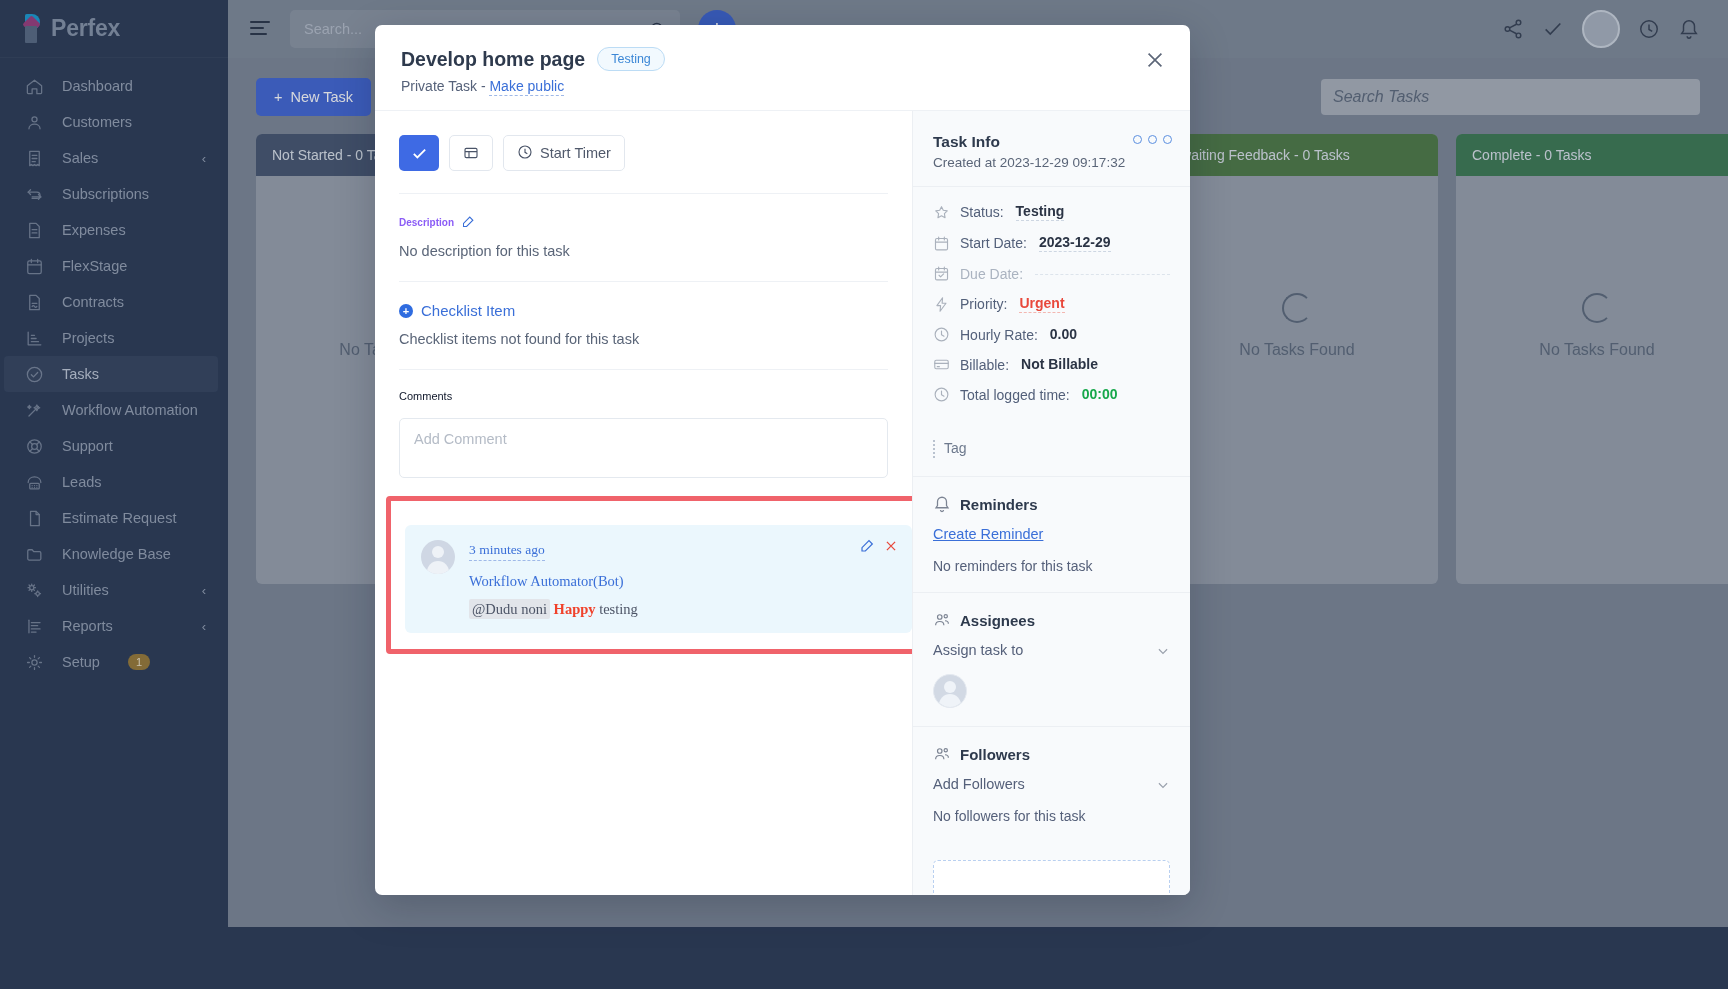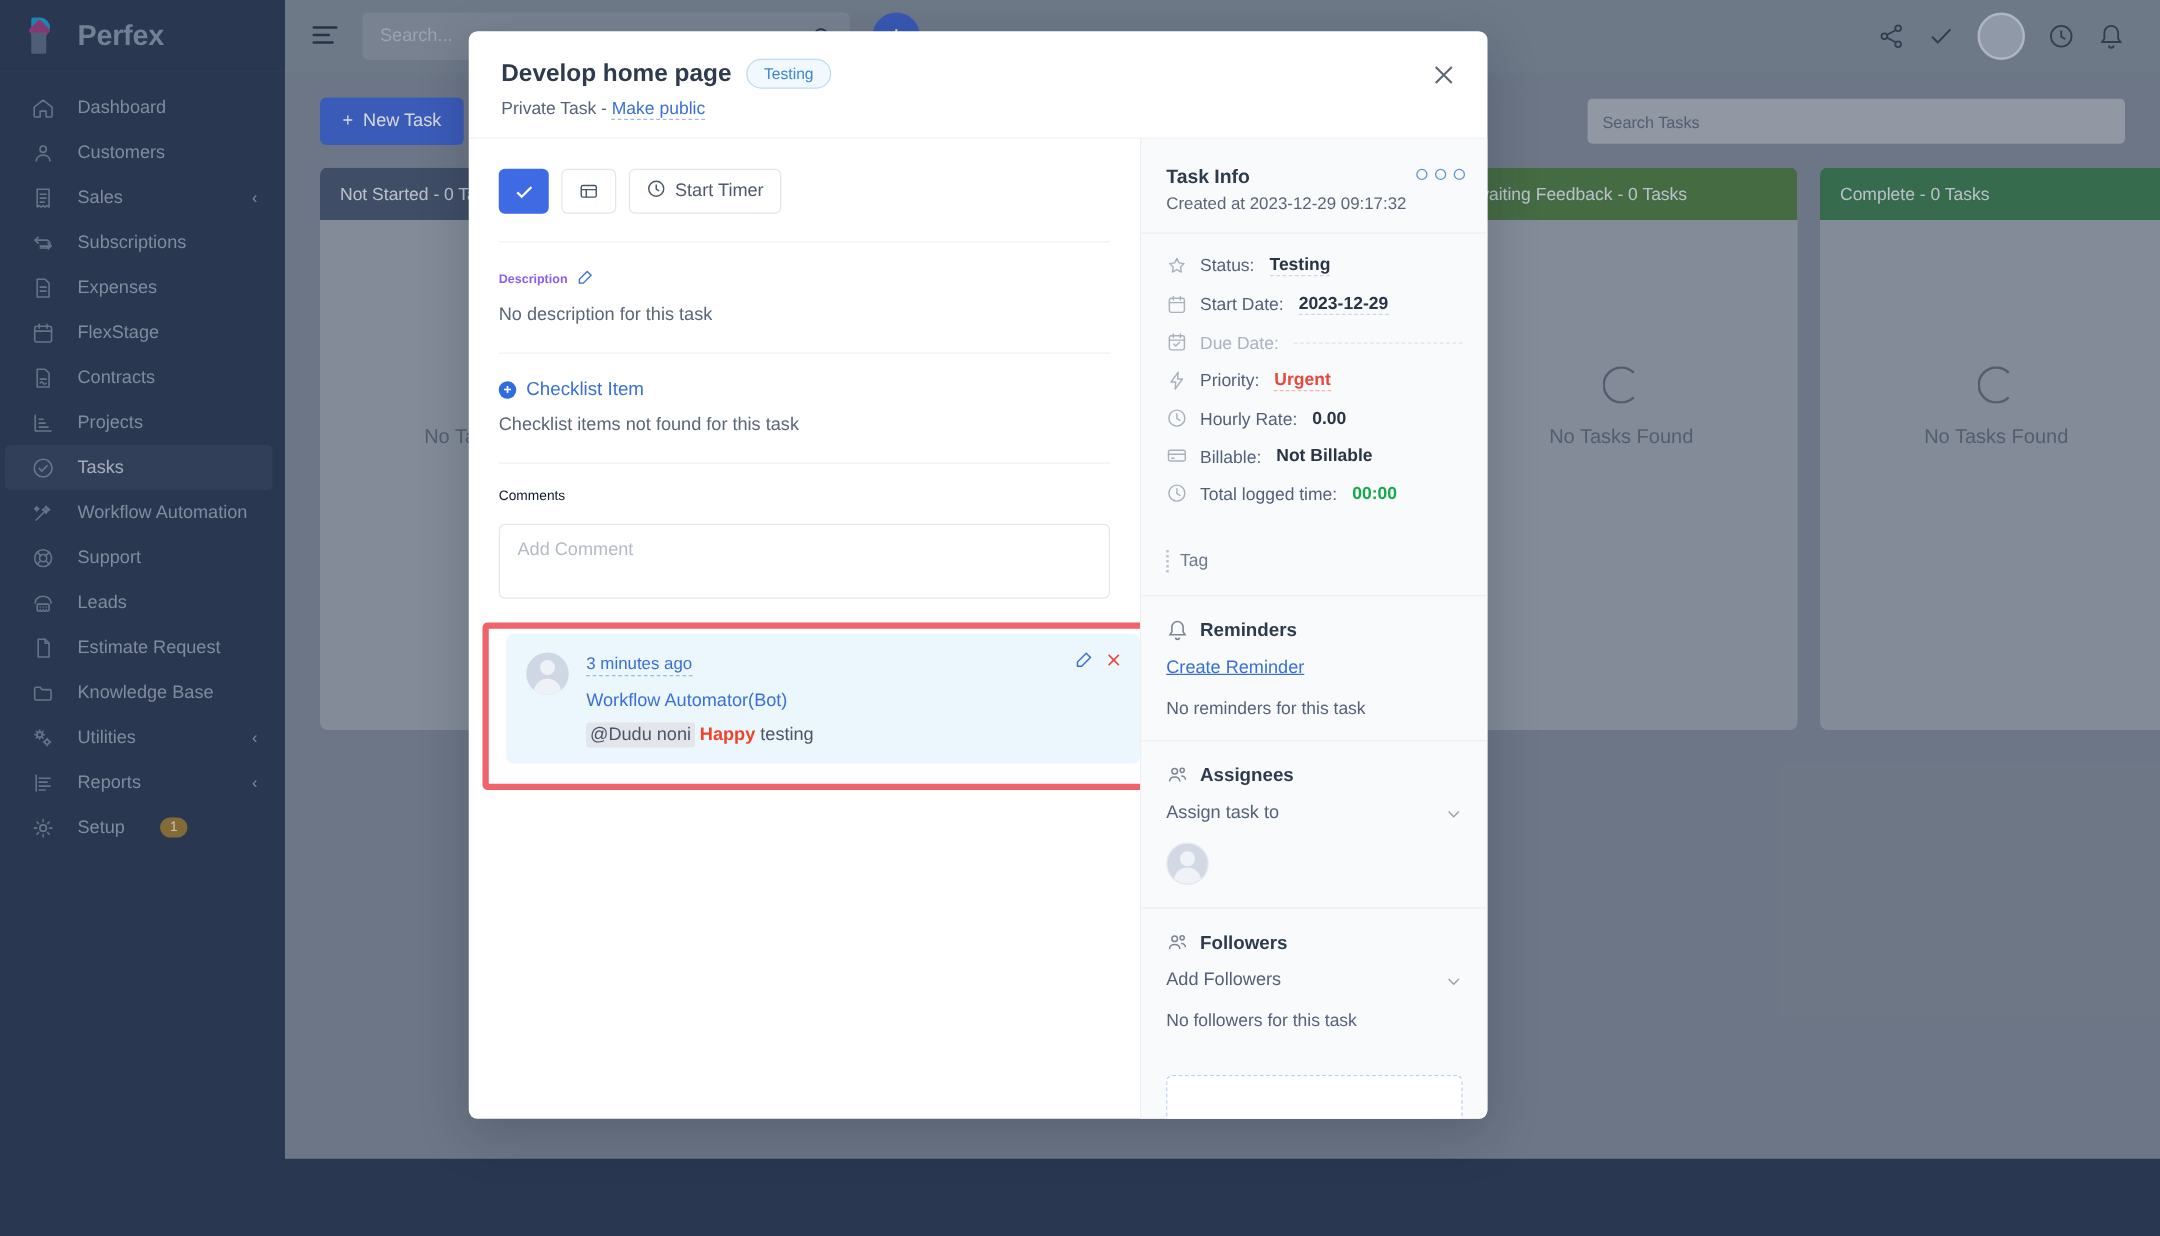--- a/index.html
+++ b/index.html
@@ -18,21 +18,21 @@
   
   .sidebar {
     position: absolute; left: 0; top: 0;
     width: 228px; height: 989px;
     background: #2c3b55;
     padding-top: 0;
     z-index: 3;
   }
   .brand {
     height: 58px; display: flex; align-items: center;
-    padding-left: 25px; gap: 11px;
+    padding-left: 25px; 
     border-bottom: 1px solid rgba(255,255,255,0.04);
   }
   .brand-logo { width: 26px; height: 29px; position: relative; }
   .brand-logo .p1 {
     position: absolute; left: 0; top: 0; width: 15px; height: 16px;
     background: #1b9bd1; border-radius: 2px 10px 10px 2px;
   }
   .brand-logo .p2 {
     position: absolute; left: 0; top: 4px; width: 13px; height: 13px;
     background: #9b3e7d; transform: rotate(45deg); border-radius: 2px;
@@ -118,24 +118,24 @@
     background: #4367d4; color: #fff; border-radius: 5px;
     height: 38px; display: flex; align-items: center; gap: 8px;
     padding: 0 18px; font-size: 14.5px;
   }
   .sq-btn {
     width: 38px; height: 38px; border-radius: 5px;
     background: rgba(255,255,255,0.25);
     display:flex; align-items:center; justify-content:center;
   }
   .toolbar-search {
-    margin-left: auto; width: 430px; height: 36px;
+    margin-left: auto; width: 379px; height: 36px;
     background: rgba(255,255,255,0.35); border-radius: 4px;
     display: flex; align-items: center; padding: 0 12px;
-    color: #5f6b7c; font-size: 13px;
+    color: #5f6b7c; font-size: 16px; font-style: italic;
   }
 
   .kanban {
     display: flex; gap: 18px; padding: 18px 0 0 28px; align-items: flex-start;
   }
   .kcol {
     flex: 0 0 282px; background: rgba(255,255,255,0.22);
     border-radius: 6px; overflow: hidden; min-height: 450px;
   }
   .kcol-head {
@@ -233,21 +233,21 @@
     resize: none; font-family: inherit; background: #fff;
     position: relative;
   }
   .comment-input::placeholder { color: #b4bbc6; }
 
   
   .highlight-box {
     margin-top: 14px; margin-left: -13px;
     width: 545px;
     border: 5px solid #f0636b; border-radius: 4px;
-    background: #fff; padding: 4px 14px 16px 14px;
+    background: #fff; padding: 24px 14px 16px 14px; font-family: Liberation Serif, serif;
   }
   .comment-card {
     background: #ebf7fd; border-radius: 6px;
     padding: 15px 16px; display: flex; gap: 14px; position: relative;
   }
   .c-avatar {
     width: 34px; height: 34px; border-radius: 50%;
     background: #cfd7e4; flex: 0 0 34px; overflow: hidden; position: relative;
   }
   .c-avatar::before {

